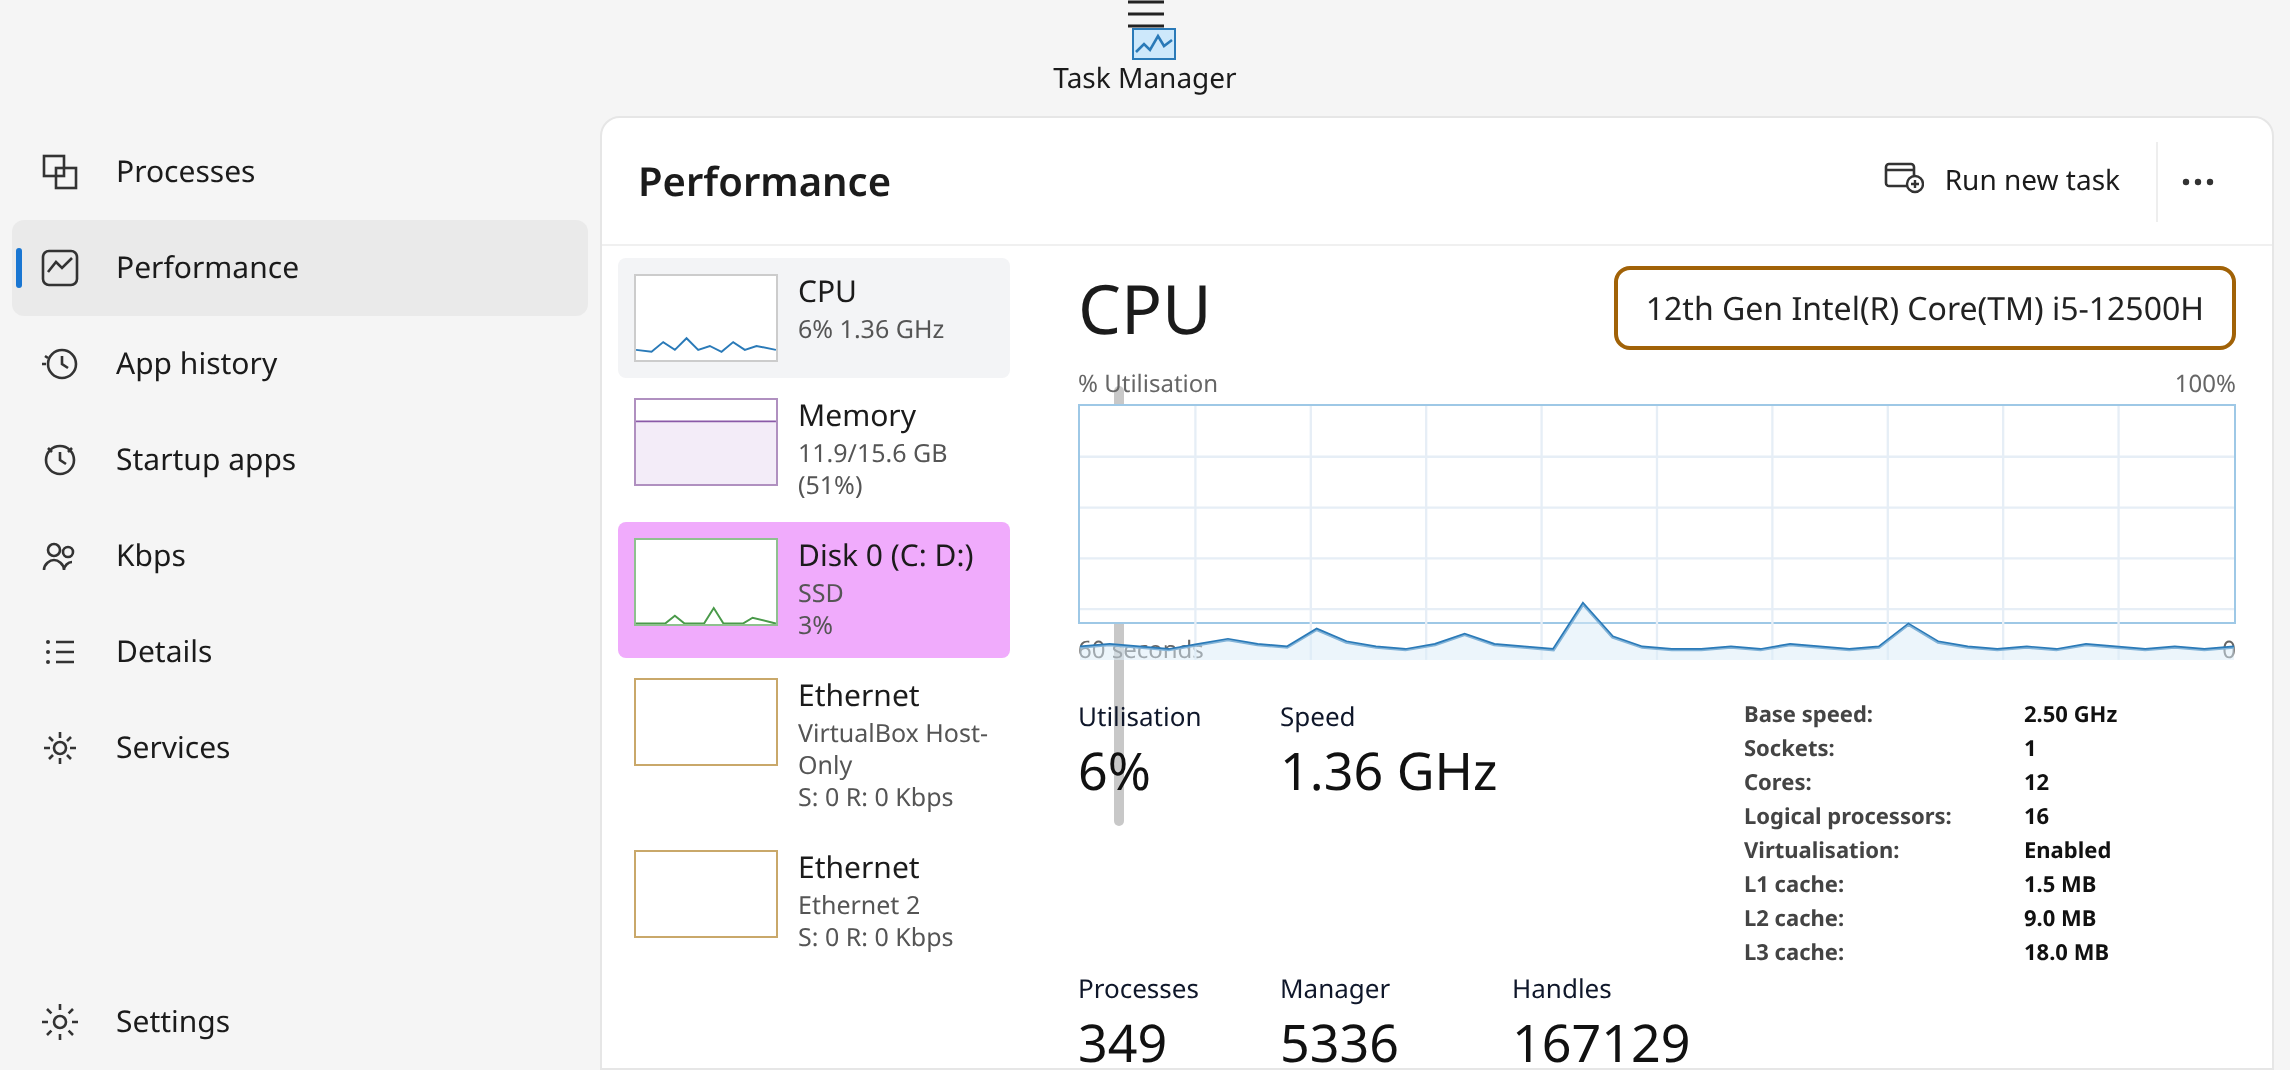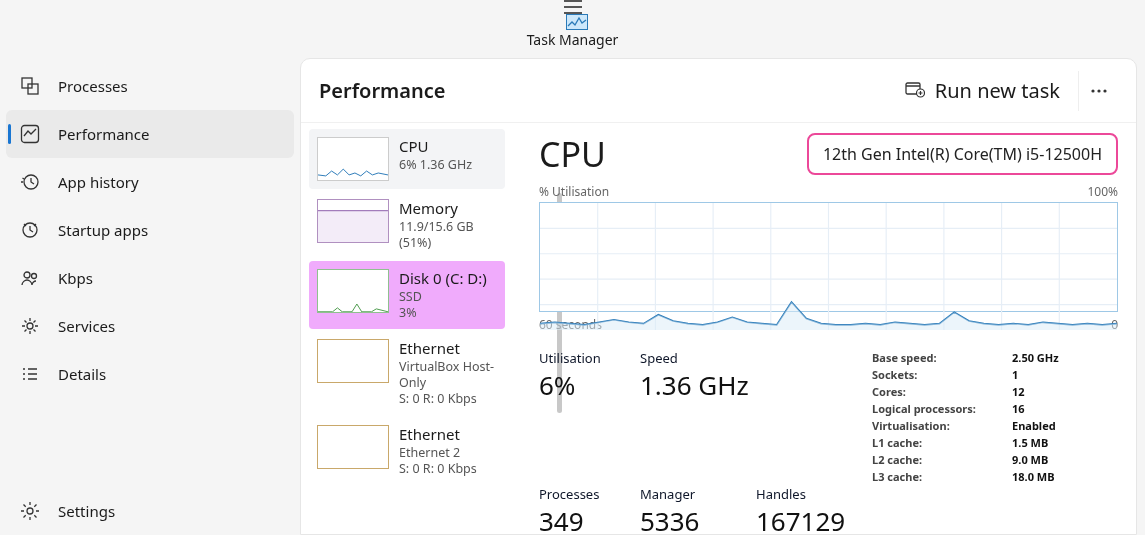--- a/index.html
+++ b/index.html
@@ -82,21 +82,21 @@
     padding: 0 18px;
     border-bottom: 1px solid #f0f0f0;
   }
   .content-title { font-size: 20px; font-weight: 600; }
   .run-task {
     margin-left: auto;
     display: flex; align-items: center;
     gap: 10px;
     padding: 6px 12px;
     cursor: pointer;
-    font-size: 20px;
+    font-size: 14px;
   }
   .more-btn {
     width: 40px; height:40px; display:flex;align-items:center;justify-content:center;
     cursor:pointer; margin-left: 6px;
     border-left: 1px solid #eee;
   }
   .perf-body { position:absolute; top:64px; left:0; right:0; bottom:0; display:flex; }
   .tiles {
     width: 248px;
     padding: 6px 6px 0 8px;
@@ -139,21 +139,21 @@
     align-items:center;
     padding-top: 8px;
     gap: 16px;
   }
   .detail-title {
     font-size: 34px;
     font-weight: 400;
   }
   .model-box {
     margin-left: auto;
-    border: 2px solid #ec4899;
+    border: 2px solid #a16207;
     border-radius: 8px;
     padding: 8px 14px;
     font-size: 16px;
     color: #222;
   }
   .chart-labels { display:flex; justify-content:space-between; font-size:12px; color:#666; margin-top:6px;}
   .chart {
     width: 100%; height: 110px;
     border: 1px solid #9ec8e6;
     position: relative;
@@ -255,36 +255,36 @@
           <circle cx="7" cy="7" r="3" fill="none" stroke="#333" stroke-width="1.3"></circle>
           <circle cx="14" cy="8" r="2.5" fill="none" stroke="#333" stroke-width="1.3"></circle>
           <path d="M2 17c0-3 3-5 5-5s5 2 5 5M12 17c0-2 2-4 4-4" fill="none" stroke="#333" stroke-width="1.3"></path>
         </svg>
       </span>
     <span>Kbps</span>
   </div>
   <div class="nav-item">
     <span class="nav-icon">
         <svg width="20" height="20" viewBox="0 0 20 20">
-          <circle cx="10" cy="10" r="3" fill="none" stroke="#333" stroke-width="1.3"></circle>
-          <path d="M10 2v3M10 15v3M2 10h3M15 10h3M4.5 4.5l2 2M13.5 13.5l2 2M15.5 4.5l-2 2M6.5 13.5l-2 2" stroke="#333" stroke-width="1.3"></path>
-        </svg>
-      </span>
-    <span>Services</span>
-  </div>
-  <div class="nav-item">
-    <span class="nav-icon">
-        <svg width="20" height="20" viewBox="0 0 20 20">
           <circle cx="4" cy="5" r="1" fill="#333"></circle>
           <circle cx="4" cy="10" r="1" fill="#333"></circle>
           <circle cx="4" cy="15" r="1" fill="#333"></circle>
           <path d="M8 5h9M8 10h9M8 15h9" stroke="#333" stroke-width="1.3"></path>
         </svg>
       </span>
     <span>Details</span>
+  </div>
+  <div class="nav-item">
+    <span class="nav-icon">
+        <svg width="20" height="20" viewBox="0 0 20 20">
+          <circle cx="10" cy="10" r="3" fill="none" stroke="#333" stroke-width="1.3"></circle>
+          <path d="M10 2v3M10 15v3M2 10h3M15 10h3M4.5 4.5l2 2M13.5 13.5l2 2M15.5 4.5l-2 2M6.5 13.5l-2 2" stroke="#333" stroke-width="1.3"></path>
+        </svg>
+      </span>
+    <span>Services</span>
   </div>
   <div class="nav-bottom">
     <div class="nav-item">
       <span class="nav-icon">
           <svg width="20" height="20" viewBox="0 0 20 20">
             <circle cx="10" cy="10" r="3" fill="none" stroke="#333" stroke-width="1.3"></circle>
             <path d="M10 1v3M10 16v3M1 10h3M16 10h3M3.5 3.5l2.2 2.2M14.3 14.3l2.2 2.2M16.5 3.5l-2.2 2.2M5.7 14.3l-2.2 2.2" stroke="#333" stroke-width="1.3"></path>
           </svg>
         </span>
       <span>Settings</span>

